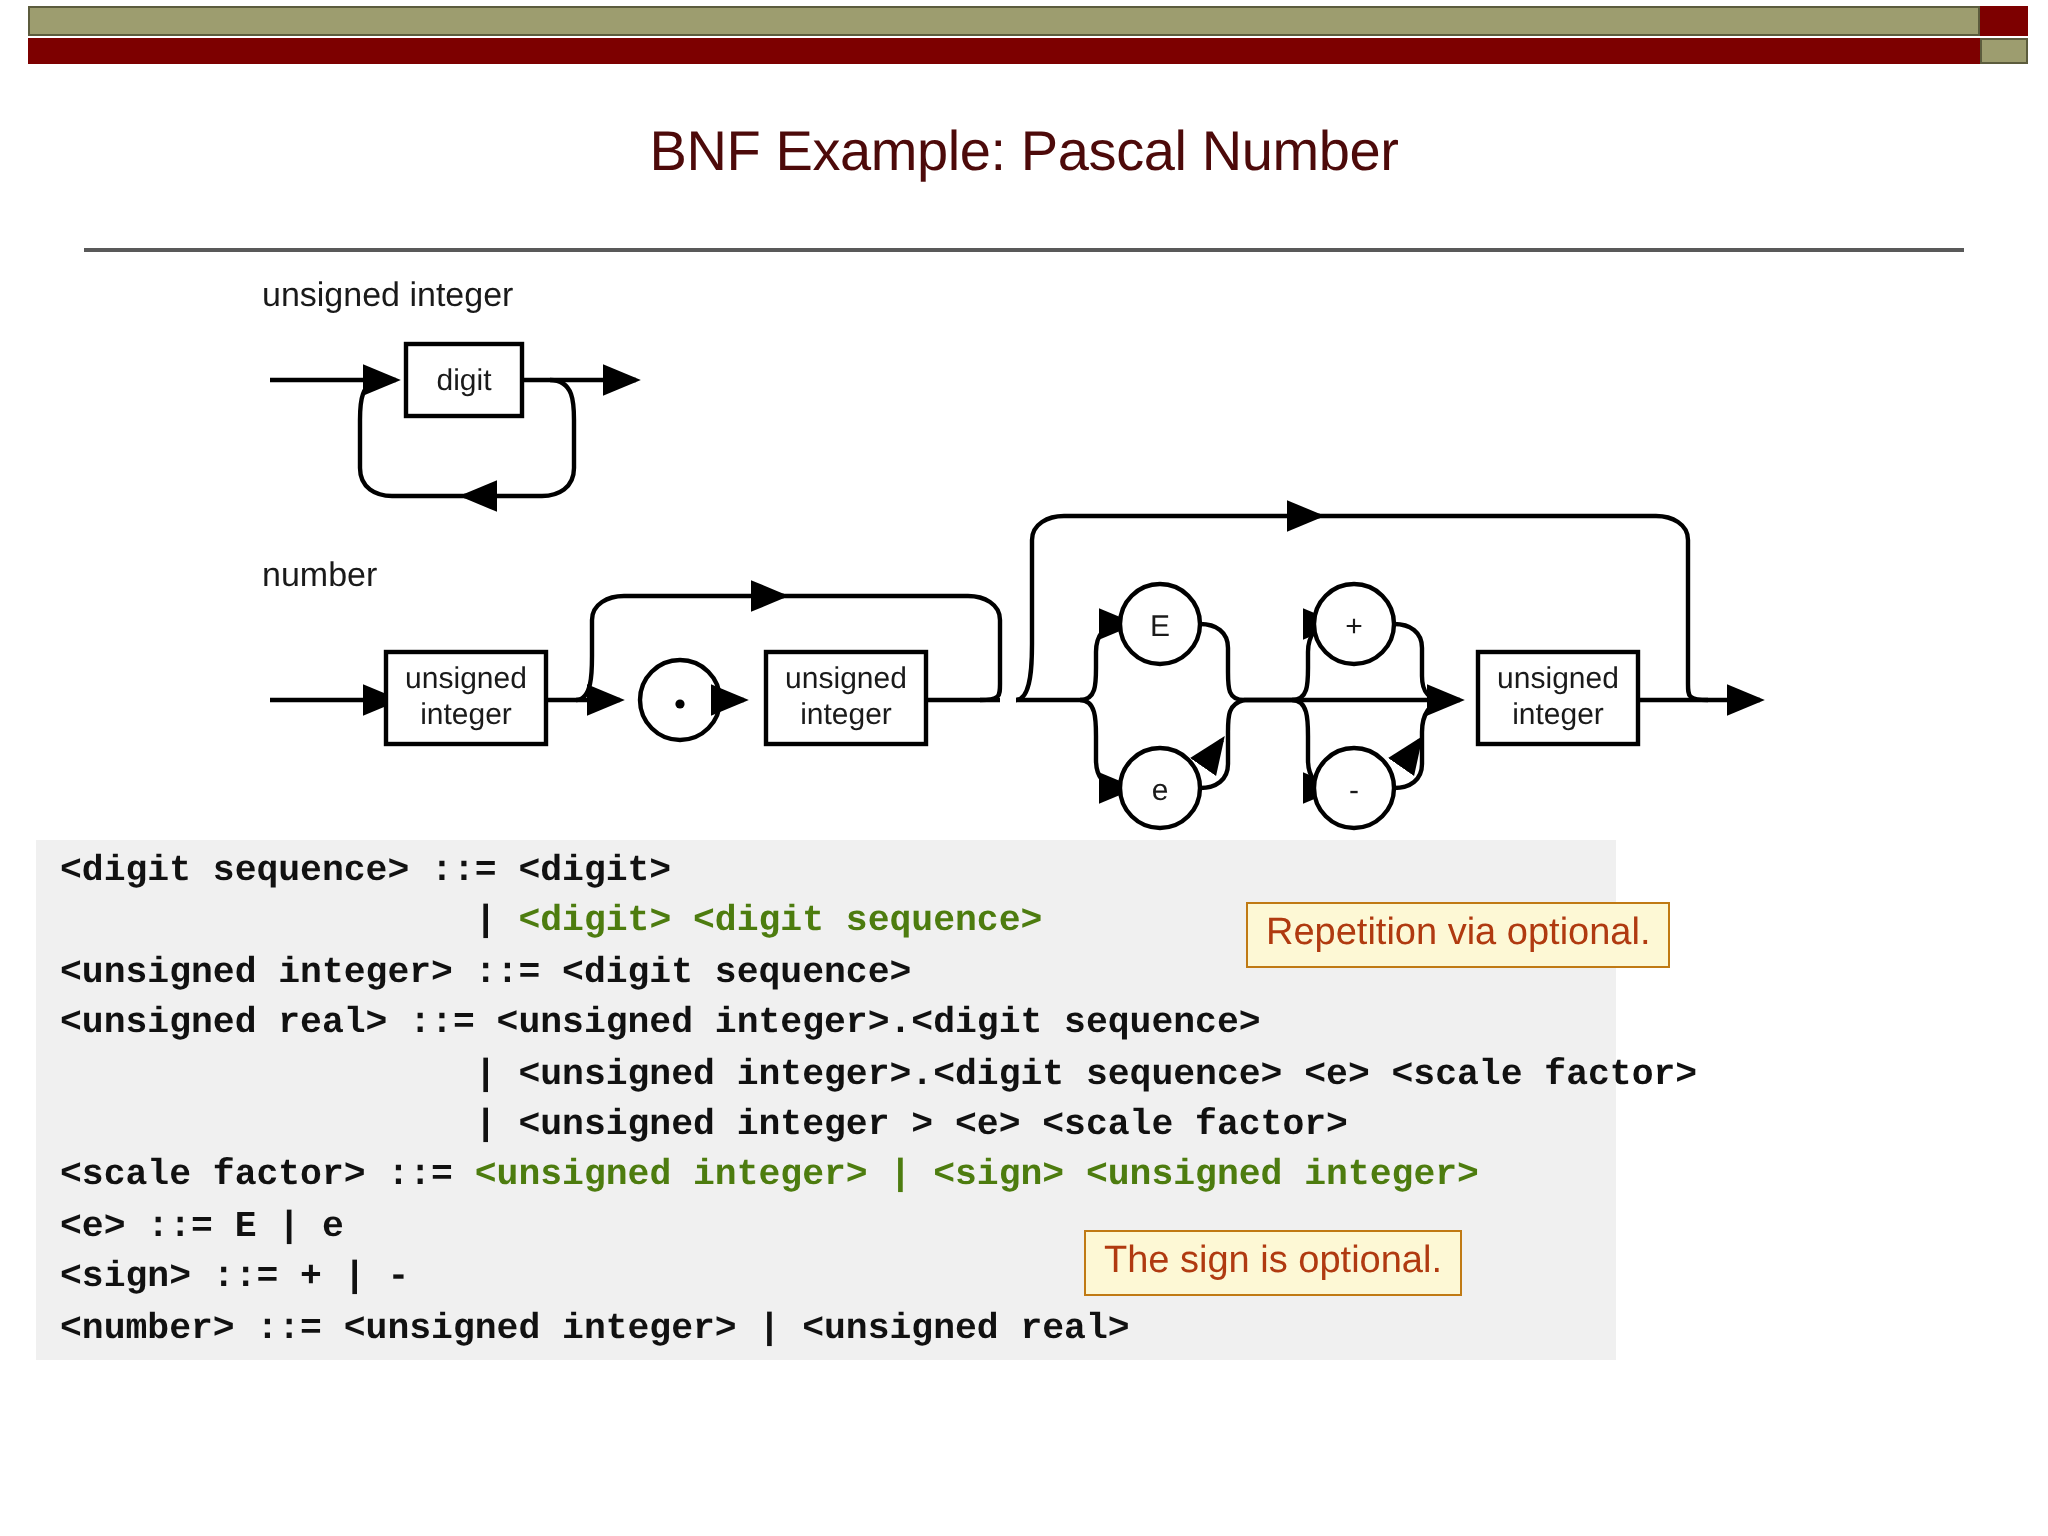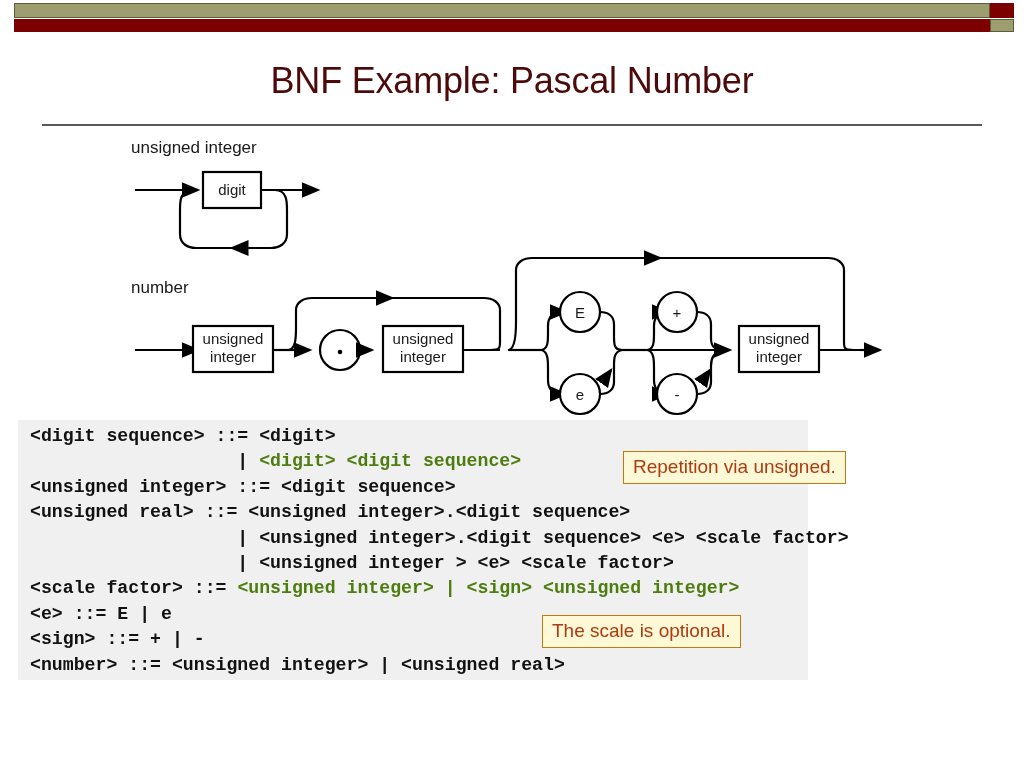--- a/index.html
+++ b/index.html
@@ -49,21 +49,21 @@
     border: 1px solid #5c5c3d;
     box-sizing: border-box;
   }
 
   
   #title {
     position: absolute;
     left: 0; top: 60px;
     width: 1024px;
     text-align: center;
-    font-size: 36px;
+    font-size: 28px;
     color: #4d0a0a;
     font-family: "Liberation Sans", sans-serif;
     letter-spacing: -0.2px;
   }
   #title-rule {
     position: absolute;
     left: 42px; top: 124px;
     width: 940px; height: 2px;
     background: #595959;
   }
@@ -234,22 +234,22 @@
 
   <path class="dline" d="M819,220 L860,220"></path>
   <path class="dline" d="M860,220 L880,220" marker-end="url(#ar)"></path>
 </svg>
 </div>
 
 <div id="grammar-panel">
   <div id="grammar-code"><div><span>&lt;digit sequence&gt; ::= &lt;digit&gt;</span></div><div><span>                   | </span><span class="orange">&lt;digit&gt; &lt;digit sequence&gt;</span></div><div><span>&lt;unsigned integer&gt; ::= &lt;digit sequence&gt;</span></div><div><span>&lt;unsigned real&gt; ::= &lt;unsigned integer&gt;.&lt;digit sequence&gt;</span></div><div><span>                   | &lt;unsigned integer&gt;.&lt;digit sequence&gt; &lt;e&gt; &lt;scale factor&gt;</span></div><div><span>                   | &lt;unsigned integer &gt; &lt;e&gt; &lt;scale factor&gt;</span></div><div><span>&lt;scale factor&gt; ::= </span><span class="orange">&lt;unsigned integer&gt; | &lt;sign&gt; &lt;unsigned integer&gt;</span></div><div><span>&lt;e&gt; ::= E | e</span></div><div><span>&lt;sign&gt; ::= + | -</span></div><div><span>&lt;number&gt; ::= &lt;unsigned integer&gt; | &lt;unsigned real&gt;</span></div></div>
 </div>
 
-<div class="callout" id="callout-repetition">Repetition via unsigned.</div>
-<div class="callout" id="callout-sign">The scale is optional.</div>
+<div class="callout" id="callout-repetition">Repetition via optional.</div>
+<div class="callout" id="callout-sign">The sign is optional.</div>
 
 <div id="footer">
   
   
   
 
   
   
   
 </div>

